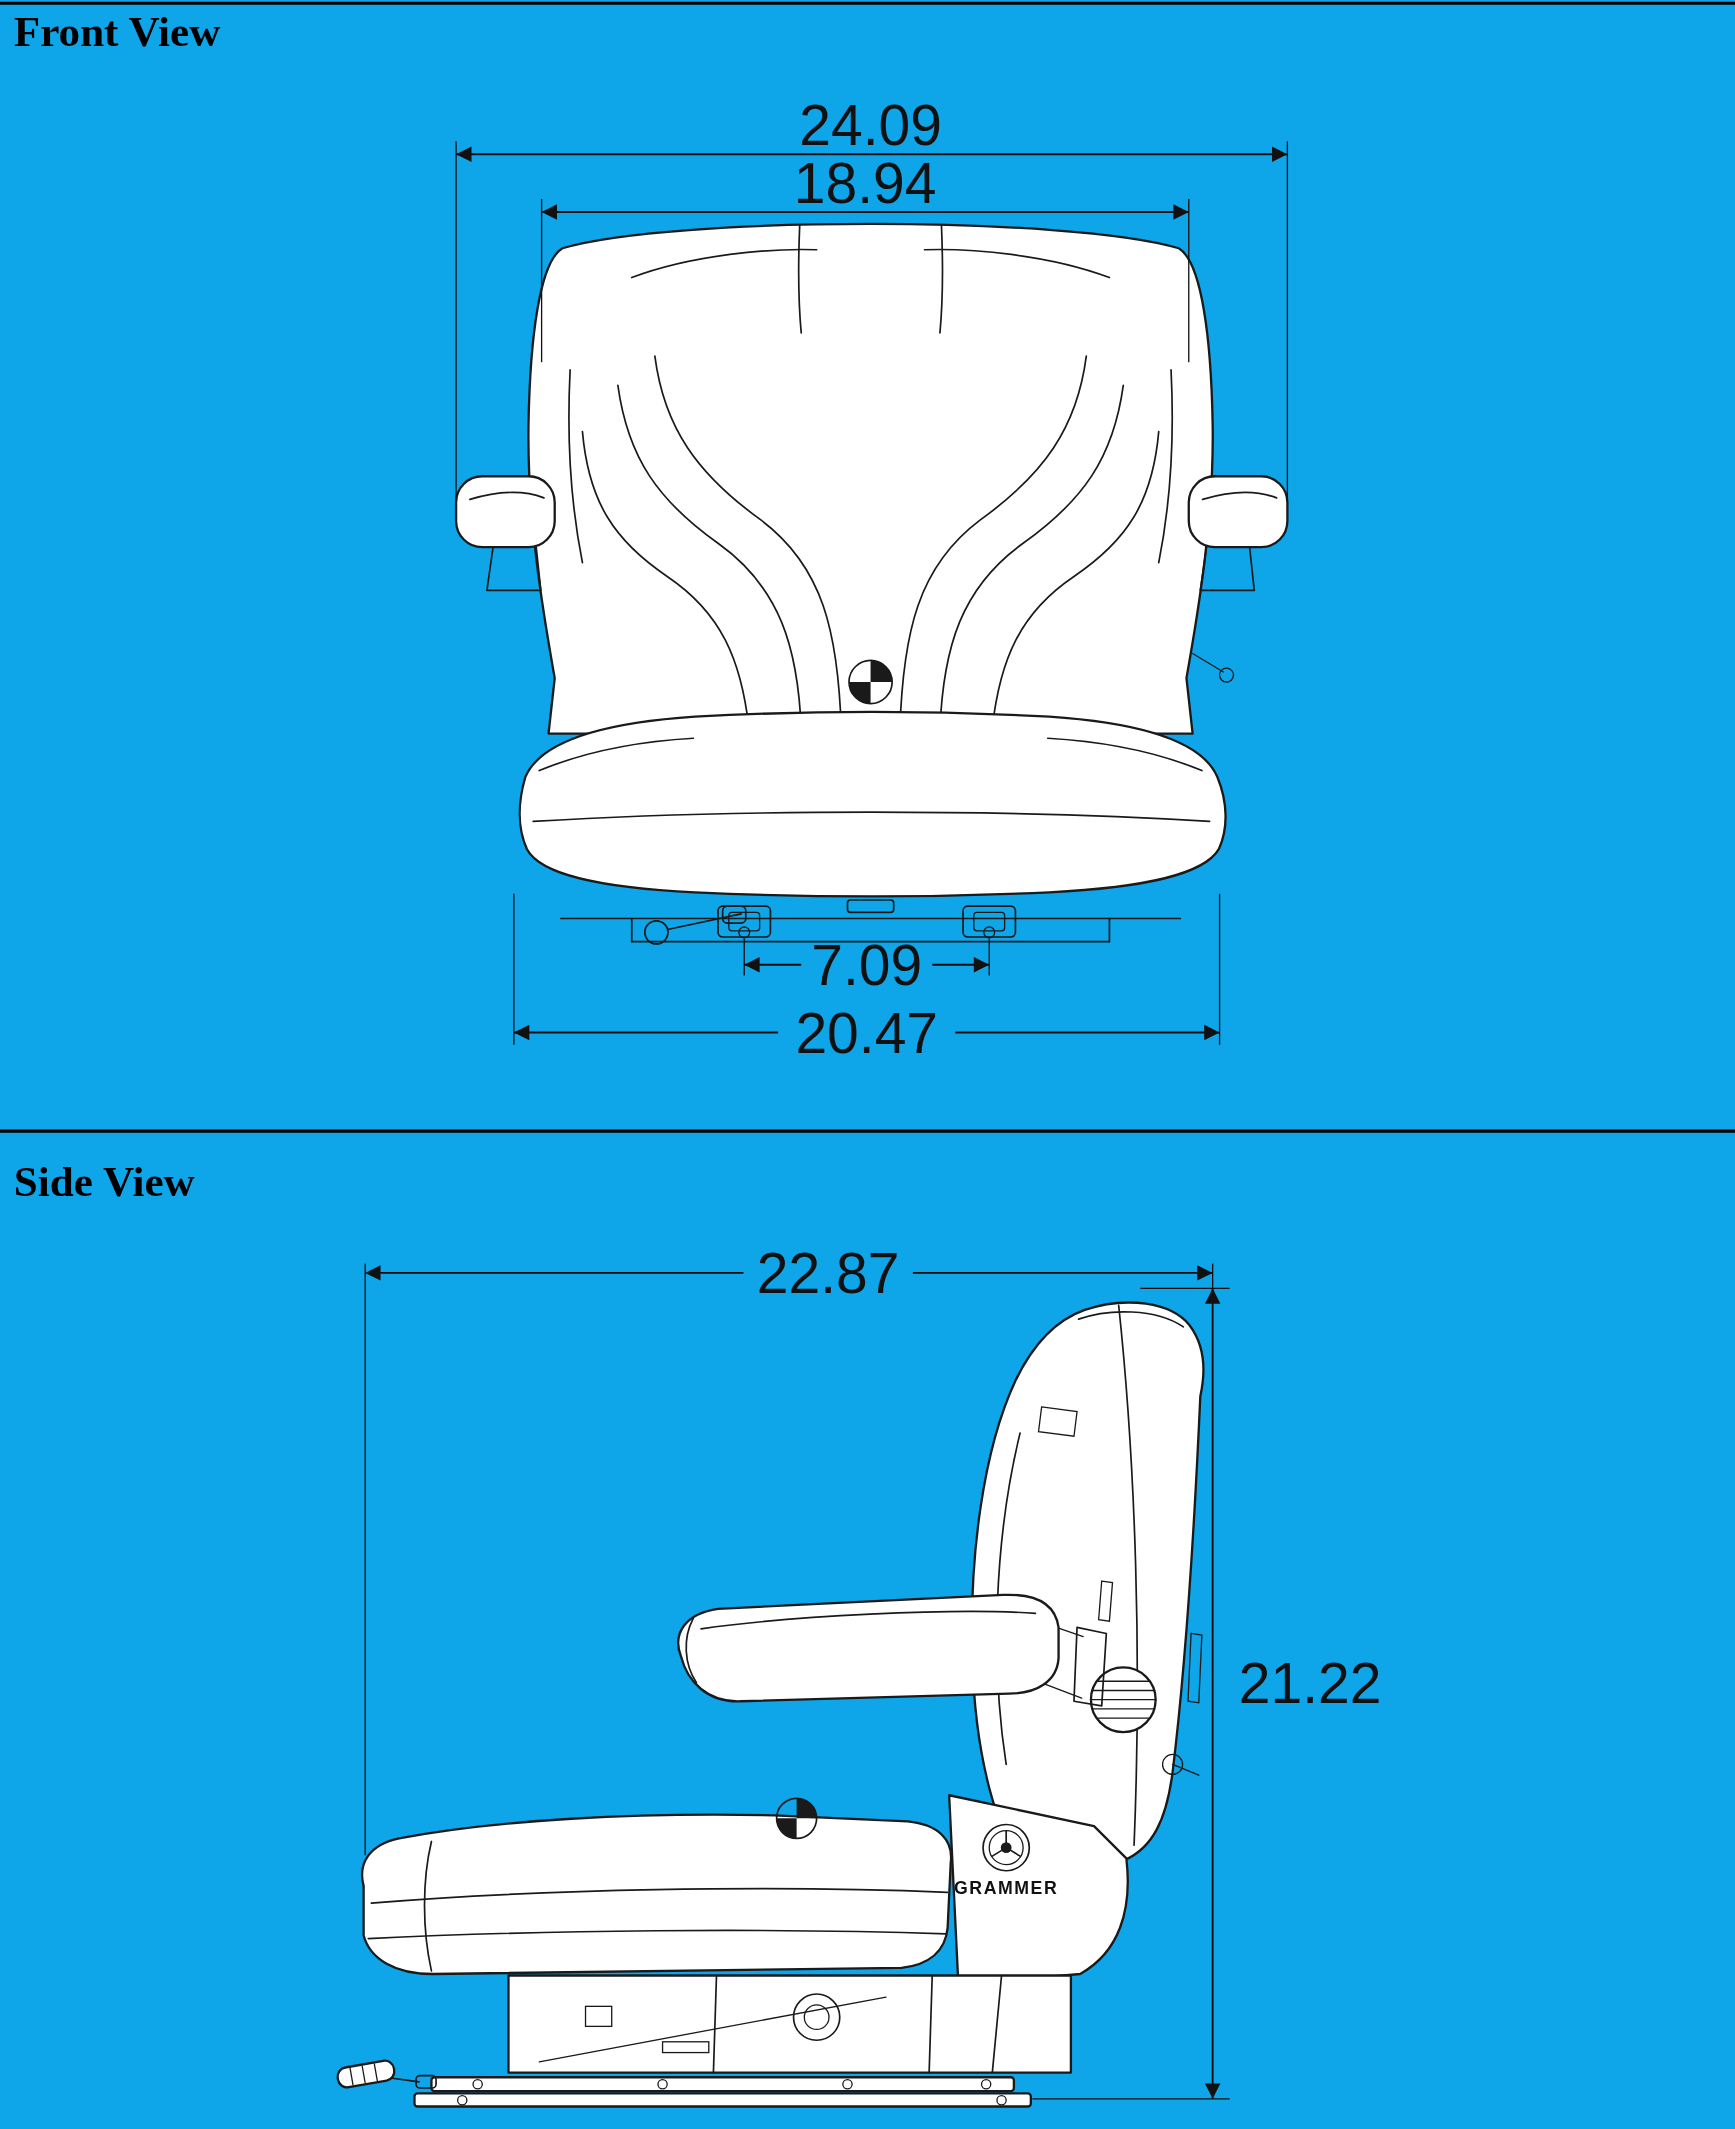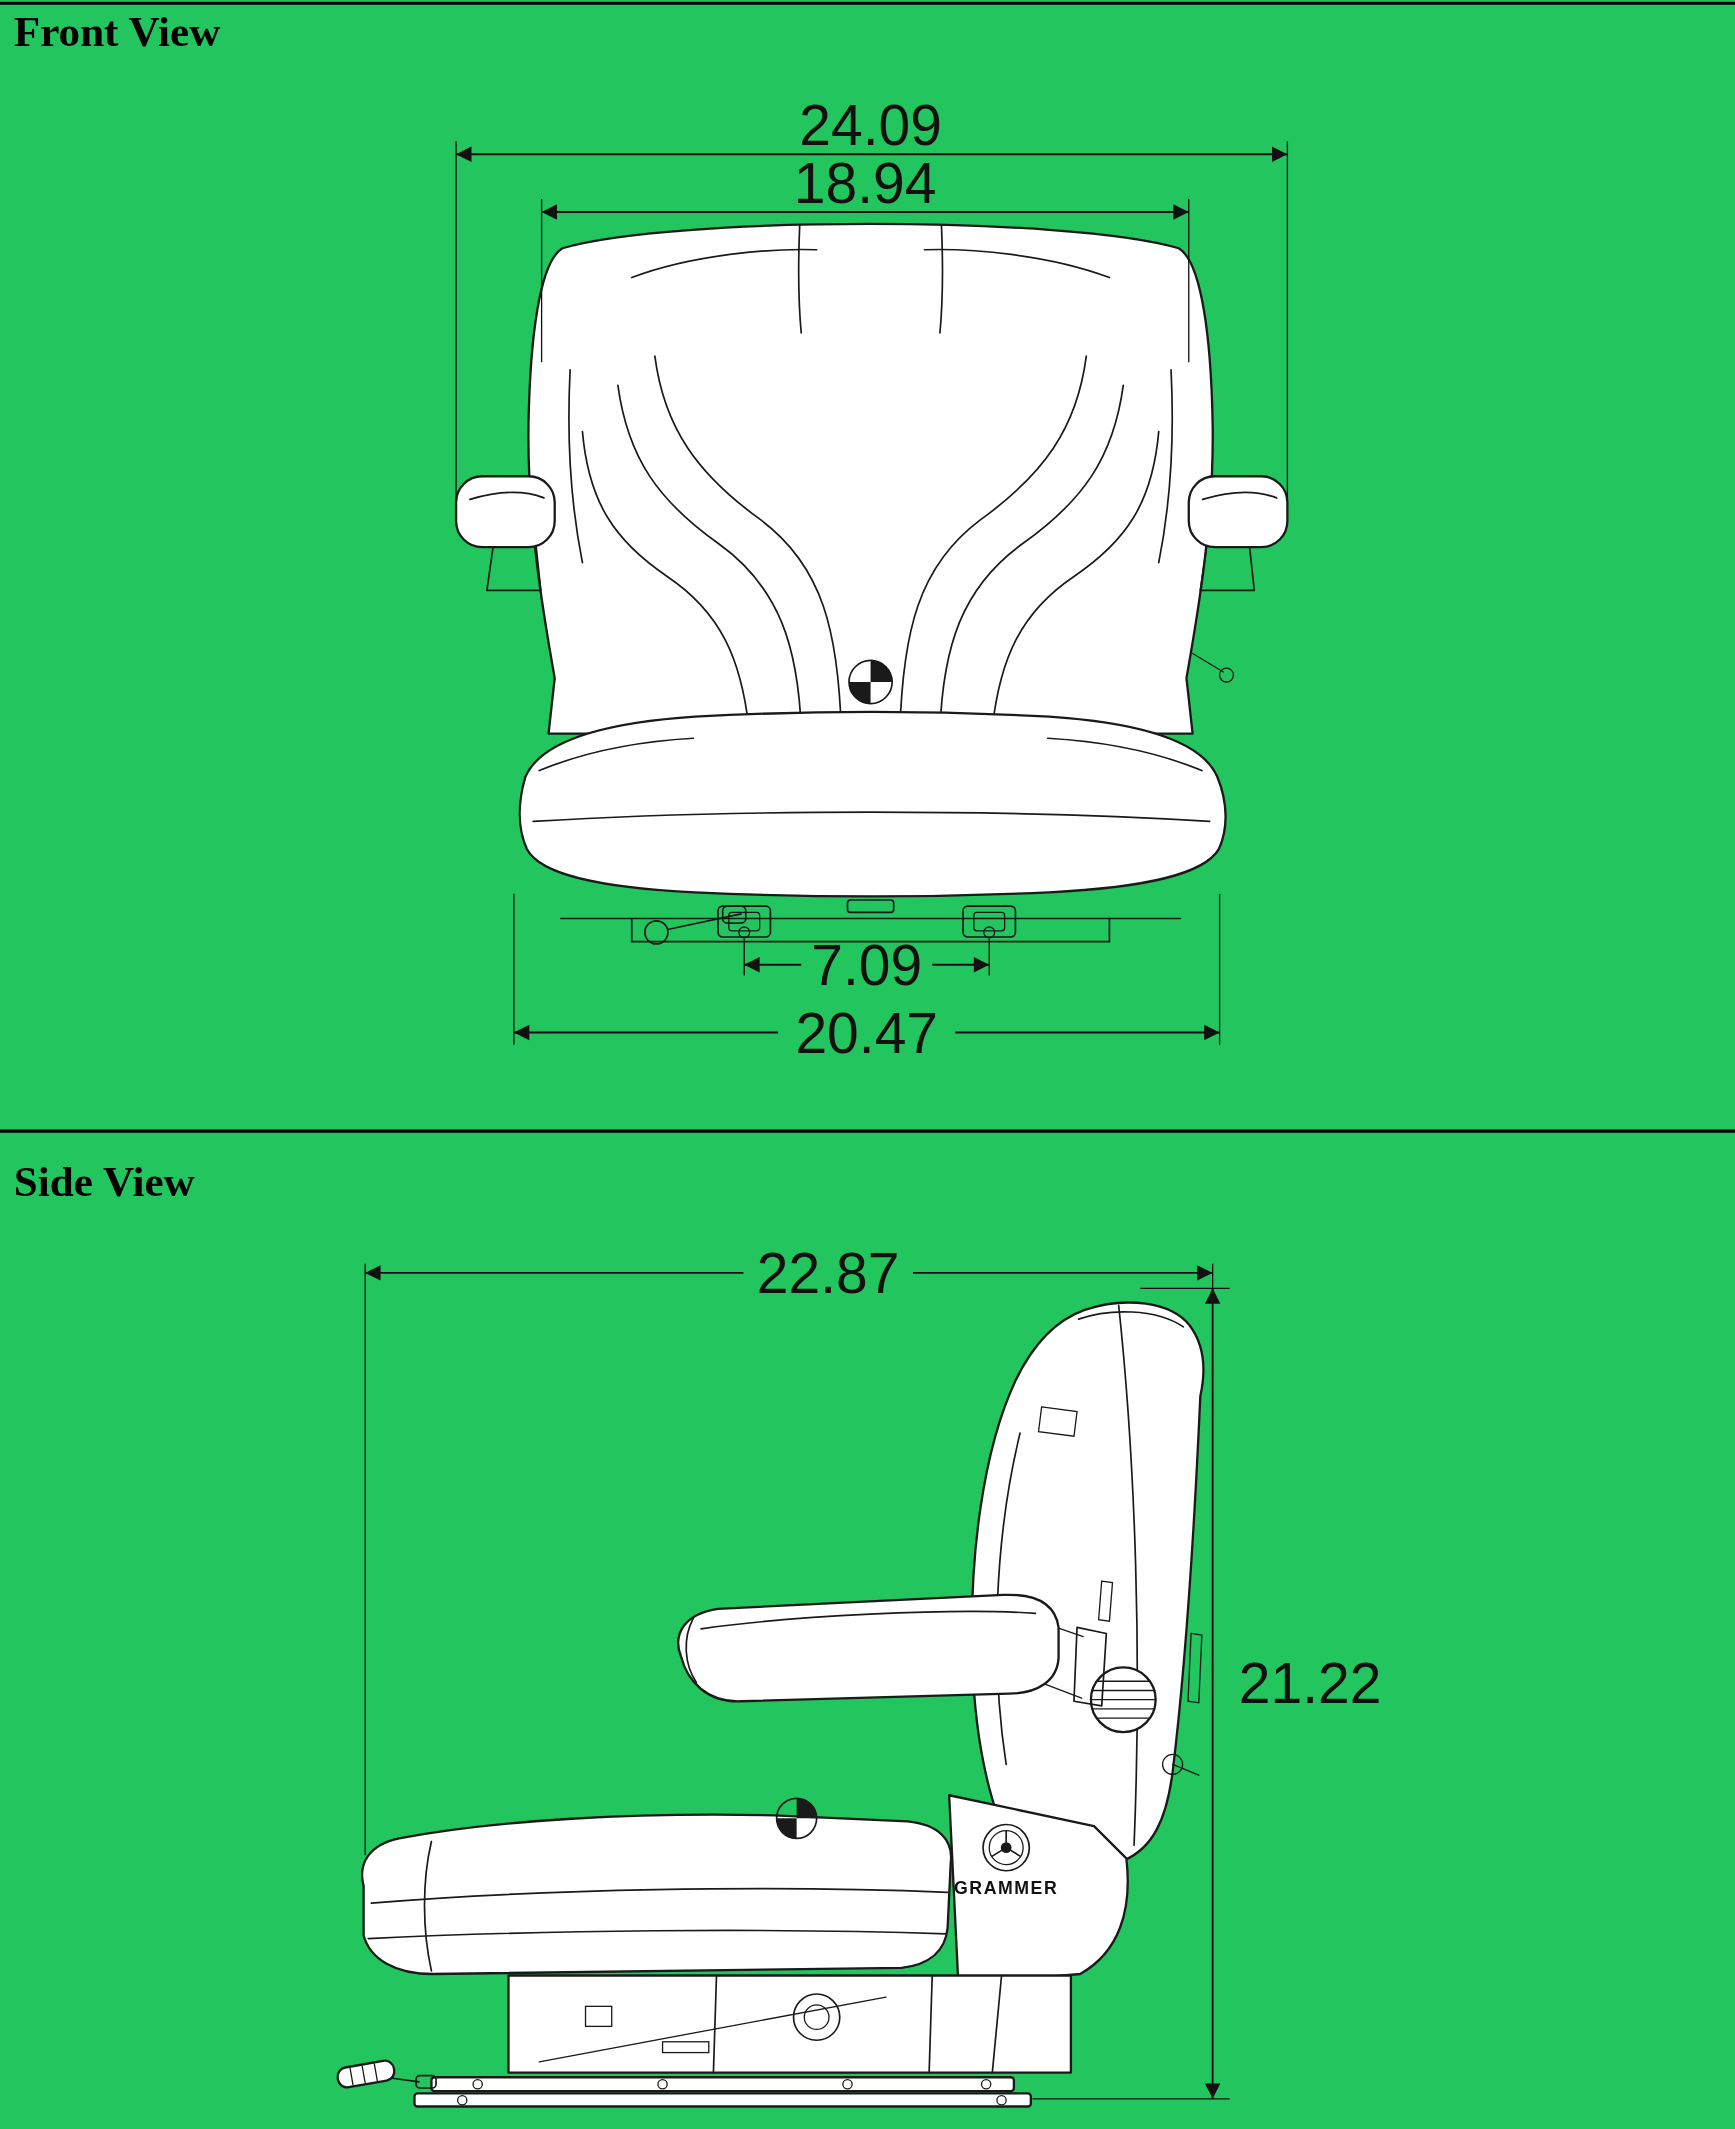--- a/index.html
+++ b/index.html
@@ -1,20 +1,20 @@
 <!DOCTYPE html>
 <html style="font-size:12.3px"><head>
 <meta charset="utf-8">
 <style>
   html, body { margin: 0; padding: 0; background: #ffffff; }
   .page {
     position: relative;
     width: 1735px;
     height: 2129px;
-    background: #22c55e;
+    background: #0ea5e9;
     font-family: "Liberation Sans", sans-serif;
     overflow: hidden;
   }
   svg { position: absolute; inset: 0; display: block; }
 
   .outline  { fill: #ffffff; stroke: #1a1a1a; stroke-width: 3;   stroke-linejoin: round; stroke-linecap: round; }
   .iline    { fill: none;    stroke: #1a1a1a; stroke-width: 2.2; stroke-linejoin: round; stroke-linecap: round; }
   .thin     { fill: none;    stroke: #1a1a1a; stroke-width: 1.7; stroke-linecap: round; }
   .dim      { fill: none;    stroke: #111111; stroke-width: 2.4; }
   .ext      { fill: none;    stroke: #111111; stroke-width: 1.7; }

